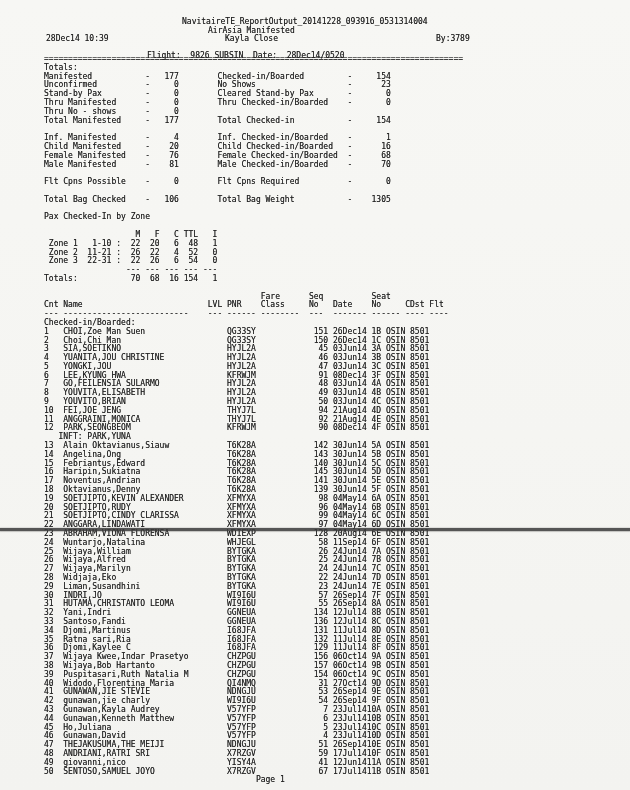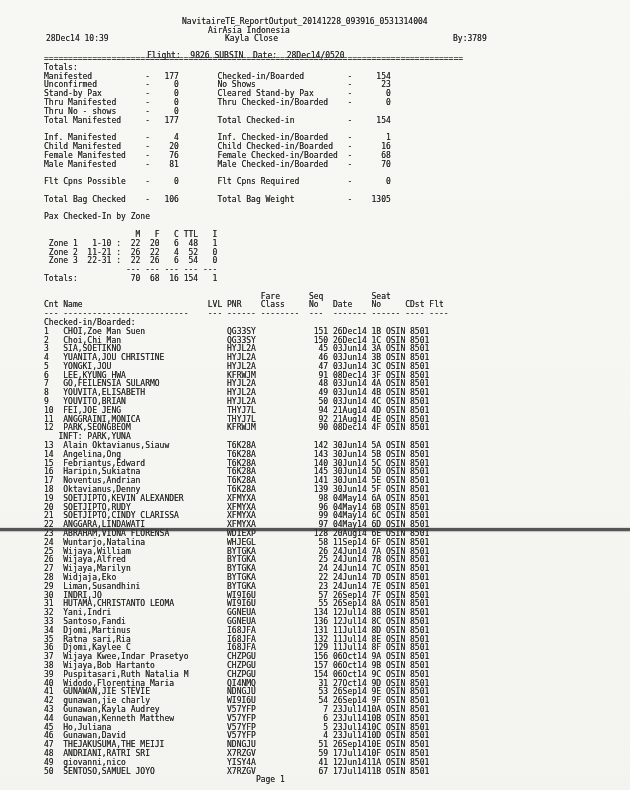--- a/index.html
+++ b/index.html
@@ -21,22 +21,22 @@
     position:absolute;left:0;top:528px;width:630px;height:3px;
     background:#3a3a3a;opacity:.85;
     box-shadow:0 1px 1px rgba(0,0,0,.25), 0 -1px 1px rgba(0,0,0,.12);
   }
 </style>
 </head>
 <body>
 
 <div class="page">
   <div class="hline" style="left:182px;top:17px">NavitaireTE_ReportOutput_20141228_093916_0531314004</div>
-  <div class="hline" style="left:208px;top:26px">AirAsia Indonesia</div>
+  <div class="hline" style="left:208px;top:26px">AirAsia Manifested</div>
   <div class="hline" style="left:46px;top:34px">28Dec14 10:39</div>
   <div class="hline" style="left:225px;top:34px">Kayla Close</div>
-  <div class="hline" style="left:453px;top:34px">By:3789</div>
+  <div class="hline" style="left:436px;top:34px">By:3789</div>
   <div class="hline" style="left:147px;top:51px">Flight:  9826 SUBSIN  Date:  28Dec14/0520</div>
 
   <div id="report-body"><div>=======================================================================================</div><div>Totals:</div><div>Manifested           -   177        Checked-in/Boarded         -     154</div><div>Unconfirmed          -     0        No Shows                   -      23</div><div>Stand-by Pax         -     0        Cleared Stand-by Pax       -       0</div><div>Thru Manifested      -     0        Thru Checked-in/Boarded    -       0</div><div>Thru No - shows      -     0</div><div>Total Manifested     -   177        Total Checked-in           -     154</div><div>&nbsp;</div><div>Inf. Manifested      -     4        Inf. Checked-in/Boarded    -       1</div><div>Child Manifested     -    20        Child Checked-in/Boarded   -      16</div><div>Female Manifested    -    76        Female Checked-in/Boarded  -      68</div><div>Male Manifested      -    81        Male Checked-in/Boarded    -      70</div><div>&nbsp;</div><div>Flt Cpns Possible    -     0        Flt Cpns Required          -       0</div><div>&nbsp;</div><div>Total Bag Checked    -   106        Total Bag Weight           -    1305</div><div>&nbsp;</div><div>Pax Checked-In by Zone</div><div>&nbsp;</div><div>                   M   F   C TTL   I</div><div> Zone 1   1-10 :  22  20   6  48   1</div><div> Zone 2  11-21 :  26  22   4  52   0</div><div> Zone 3  22-31 :  22  26   6  54   0</div><div>                 --- --- --- --- ---</div><div>Totals:           70  68  16 154   1</div><div>&nbsp;</div><div>                                             Fare      Seq          Seat</div><div>Cnt Name                          LVL PNR    Class     No   Date    No     CDst Flt</div><div>--- --------------------------    --- ------ --------  ---  ------- ------ ---- ----</div><div>Checked-in/Boarded:</div><div>1   CHOI,Zoe Man Suen                 QG33SY            151 26Dec14 1B OSIN 8501</div><div>2   Choi,Chi Man                      QG33SY            150 26Dec14 1C OSIN 8501</div><div>3   SIA,SOETIKNO                      HYJL2A             45 03Jun14 3A OSIN 8501</div><div>4   YUANITA,JOU CHRISTINE             HYJL2A             46 03Jun14 3B OSIN 8501</div><div>5   YONGKI,JOU                        HYJL2A             47 03Jun14 3C OSIN 8501</div><div>6   LEE,KYUNG HWA                     KFRWJM             91 08Dec14 3F OSIN 8501</div><div>7   GO,FEILENSIA SULARMO              HYJL2A             48 03Jun14 4A OSIN 8501</div><div>8   YOUVITA,ELISABETH                 HYJL2A             49 03Jun14 4B OSIN 8501</div><div>9   YOUVITO,BRIAN                     HYJL2A             50 03Jun14 4C OSIN 8501</div><div>10  FEI,JOE JENG                      THYJ7L             94 21Aug14 4D OSIN 8501</div><div>11  ANGGRAINI,MONICA                  THYJ7L             92 21Aug14 4E OSIN 8501</div><div>12  PARK,SEONGBEOM                    KFRWJM             90 08Dec14 4F OSIN 8501</div><div>   INFT: PARK,YUNA</div><div>13  Alain Oktavianus,Siauw            T6K28A            142 30Jun14 5A OSIN 8501</div><div>14  Angelina,Ong                      T6K28A            143 30Jun14 5B OSIN 8501</div><div>15  Febriantus,Edward                 T6K28A            140 30Jun14 5C OSIN 8501</div><div>16  Haripin,Sukiatna                  T6K28A            145 30Jun14 5D OSIN 8501</div><div>17  Noventus,Andrian                  T6K28A            141 30Jun14 5E OSIN 8501</div><div>18  Oktavianus,Denny                  T6K28A            139 30Jun14 5F OSIN 8501</div><div>19  SOETJIPTO,KEVIN ALEXANDER         XFMYXA             98 04May14 6A OSIN 8501</div><div>20  SOETJIPTO,RUDY                    XFMYXA             96 04May14 6B OSIN 8501</div><div>21  SOETJIPTO,CINDY CLARISSA          XFMYXA             99 04May14 6C OSIN 8501</div><div>22  ANGGARA,LINDAWATI                 XFMYXA             97 04May14 6D OSIN 8501</div><div>23  ABRAHAM,VIONA FLORENSA            WDIEXP            128 20Aug14 6E OSIN 8501</div><div>24  Wuntarjo,Natalina                 WHJEGL             58 11Sep14 6F OSIN 8501</div><div>25  Wijaya,William                    BYTGKA             26 24Jun14 7A OSIN 8501</div><div>26  Wijaya,Alfred                     BYTGKA             25 24Jun14 7B OSIN 8501</div><div>27  Wijaya,Marilyn                    BYTGKA             24 24Jun14 7C OSIN 8501</div><div>28  Widjaja,Eko                       BYTGKA             22 24Jun14 7D OSIN 8501</div><div>29  Liman,Susandhini                  BYTGKA             23 24Jun14 7E OSIN 8501</div><div>30  INDRI,JO                          WI9I6U             57 26Sep14 7F OSIN 8501</div><div>31  HUTAMA,CHRISTANTO LEOMA           WI9I6U             55 26Sep14 8A OSIN 8501</div><div>32  Yani,Indri                        GGNEUA            134 12Jul14 8B OSIN 8501</div><div>33  Santoso,Fandi                     GGNEUA            136 12Jul14 8C OSIN 8501</div><div>34  Djomi,Martinus                    I68JFA            131 11Jul14 8D OSIN 8501</div><div>35  Ratna sari,Ria                    I68JFA            132 11Jul14 8E OSIN 8501</div><div>36  Djomi,Kaylee C                    I68JFA            129 11Jul14 8F OSIN 8501</div><div>37  Wijaya Kwee,Indar Prasetyo        CHZPGU            156 06Oct14 9A OSIN 8501</div><div>38  Wijaya,Bob Hartanto               CHZPGU            157 06Oct14 9B OSIN 8501</div><div>39  Puspitasari,Ruth Natalia M        CHZPGU            154 06Oct14 9C OSIN 8501</div><div>40  Widodo,Florentina Maria           QI4NMQ             31 27Oct14 9D OSIN 8501</div><div>41  GUNAWAN,JIE STEVIE                NDNGJU             53 26Sep14 9E OSIN 8501</div><div>42  gunawan,jie charly                WI9I6U             54 26Sep14 9F OSIN 8501</div><div>43  Gunawan,Kayla Audrey              V57YFP              7 23Jul1410A OSIN 8501</div><div>44  Gunawan,Kenneth Matthew           V57YFP              6 23Jul1410B OSIN 8501</div><div>45  Ho,Juliana                        V57YFP              5 23Jul1410C OSIN 8501</div><div>46  Gunawan,David                     V57YFP              4 23Jul1410D OSIN 8501</div><div>47  THEJAKUSUMA,THE MEIJI             NDNGJU             51 26Sep1410E OSIN 8501</div><div>48  ANDRIANI,RATRI SRI                X7RZGV             59 17Jul1410F OSIN 8501</div><div>49  giovanni,nico                     YISY4A             41 12Jun1411A OSIN 8501</div><div>50  SENTOSO,SAMUEL JOYO               X7RZGV             67 17Jul1411B OSIN 8501</div><div>                                            Page 1</div></div>
 
   <div class="artifact"></div>
 </div>
 
 </body></html>

